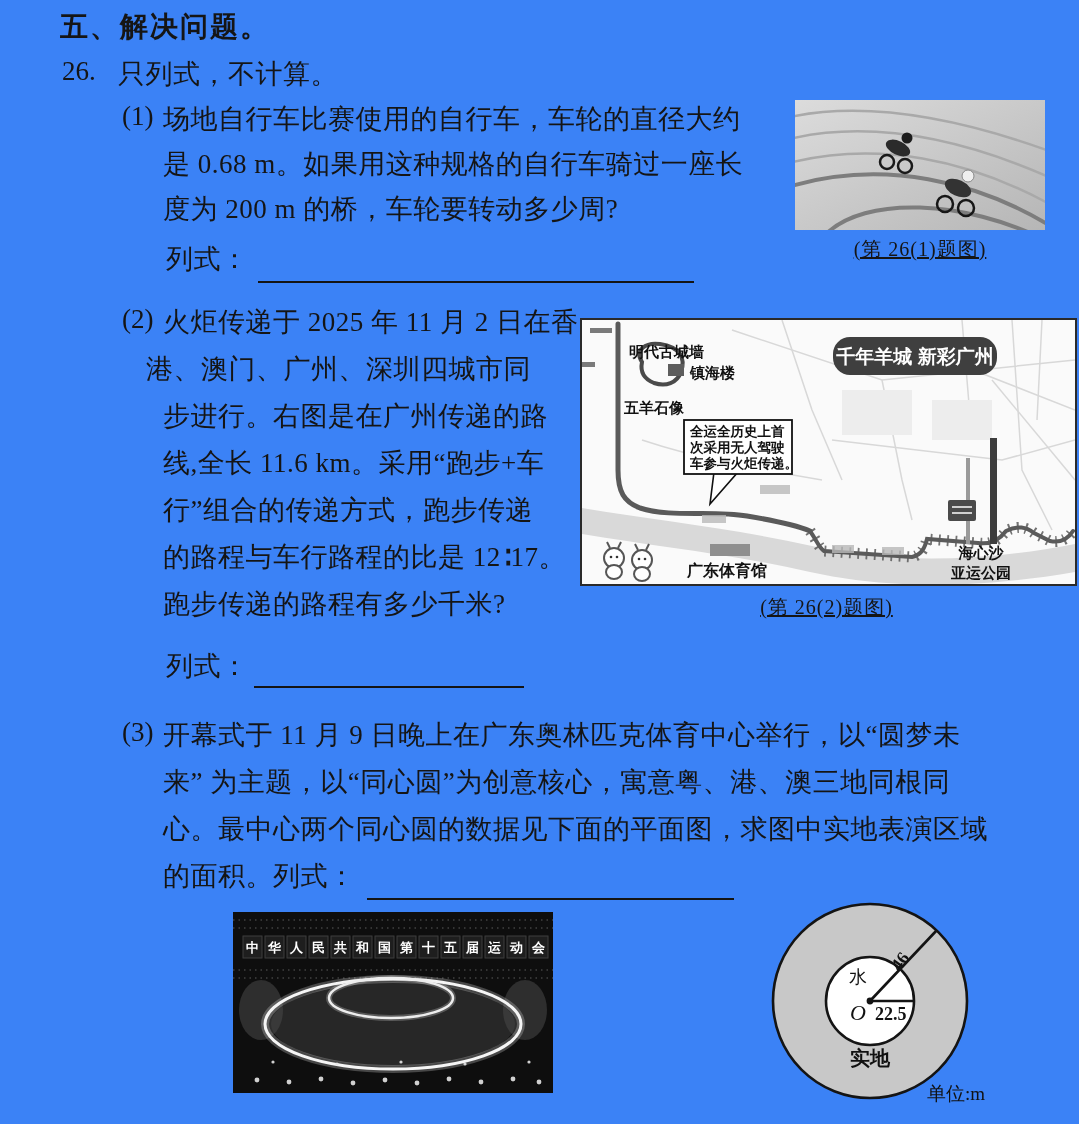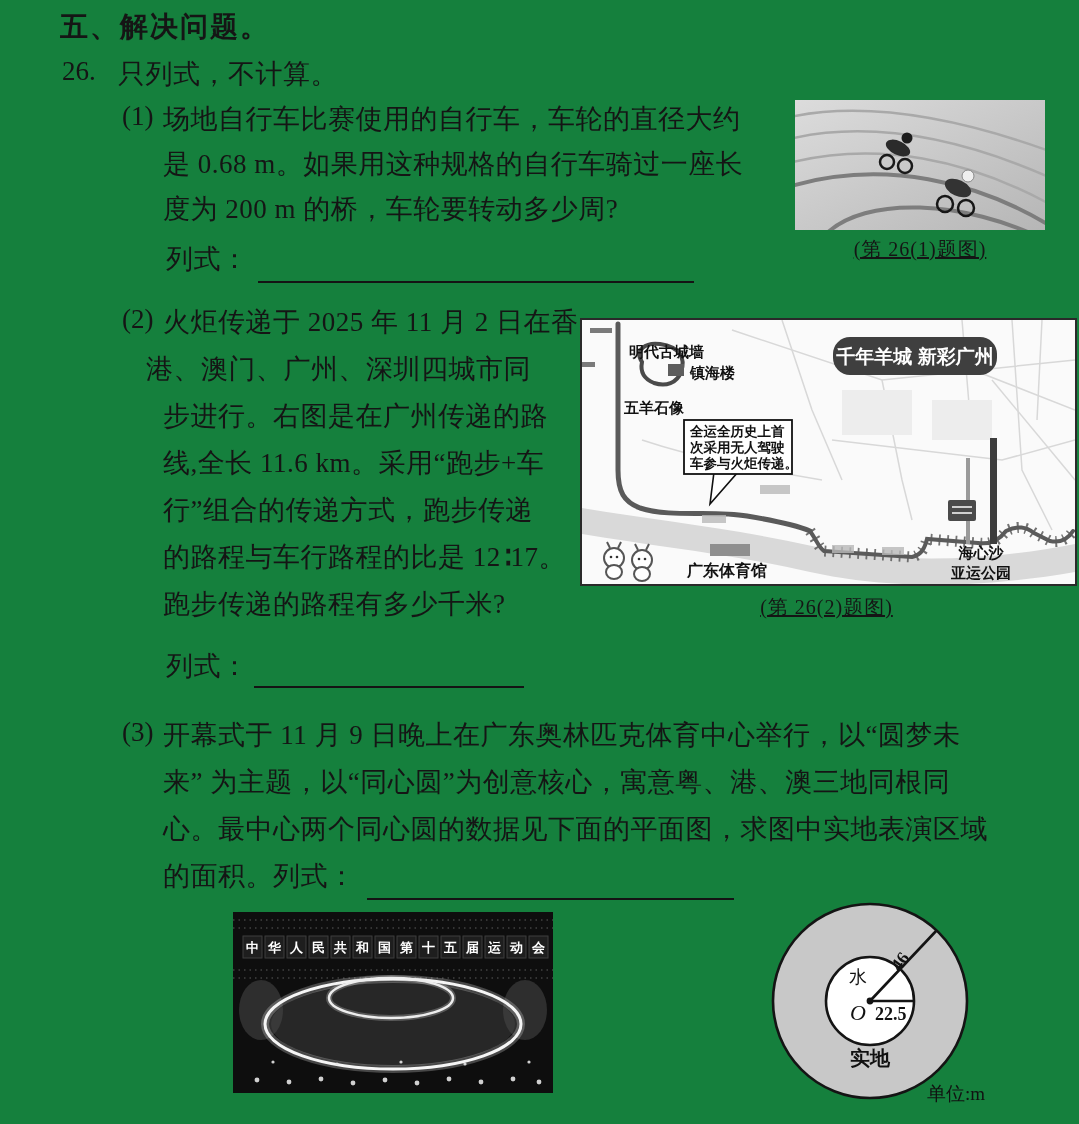--- a/index.html
+++ b/index.html
@@ -1,16 +1,16 @@
 <!DOCTYPE html>
 <html><head>
 <meta charset="utf-8">
 <style>
   html,body{margin:0;padding:0;background:#ffffff;}
-  .page{position:relative;width:1079px;height:1124px;background:#15803d;overflow:hidden;
+  .page{position:relative;width:1079px;height:1124px;background:#3b82f6;overflow:hidden;
         font-family:"Liberation Serif","DejaVu Serif",serif;color:#151515;}
   .abs{position:absolute;}
   .sec-title{font-family:"Liberation Sans","DejaVu Sans",sans-serif;font-weight:bold;
              font-size:28px;letter-spacing:2px;}
   .body-line{font-size:27px;white-space:nowrap;letter-spacing:0.5px;}
   .num{font-size:27px;}
   .blank{height:0;border-bottom:2px solid #141414;}
   .caption{font-size:20px;text-align:center;letter-spacing:1px;text-decoration:underline;}
   .map-frame{border:2px solid #2a2a2a;background:#fafafa;}
   svg text{font-family:"Liberation Sans","DejaVu Sans",sans-serif;}

